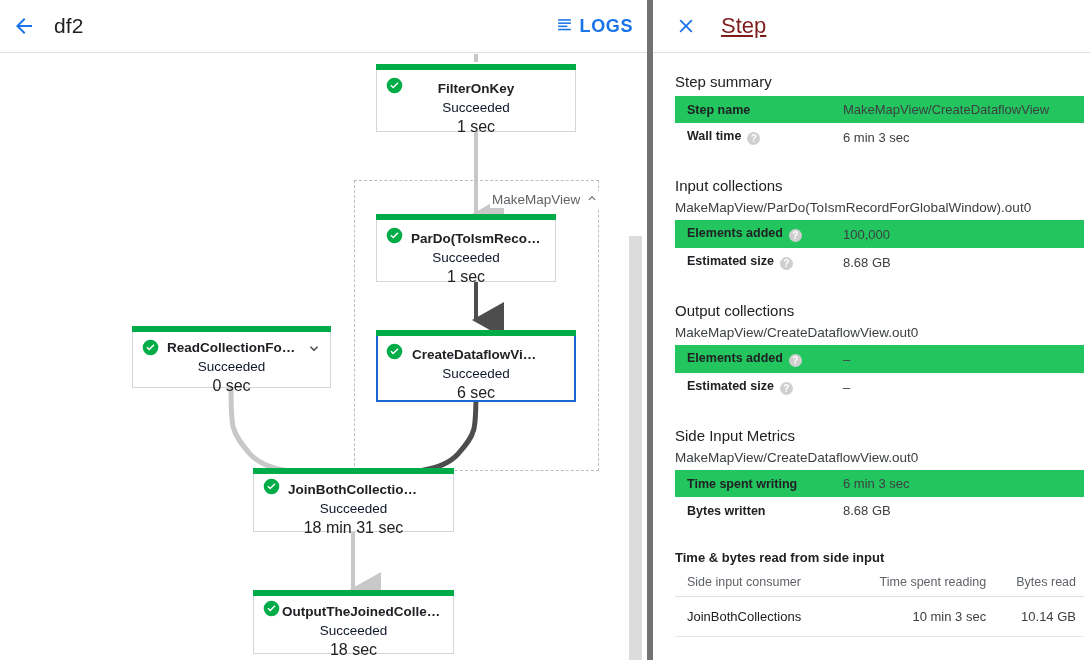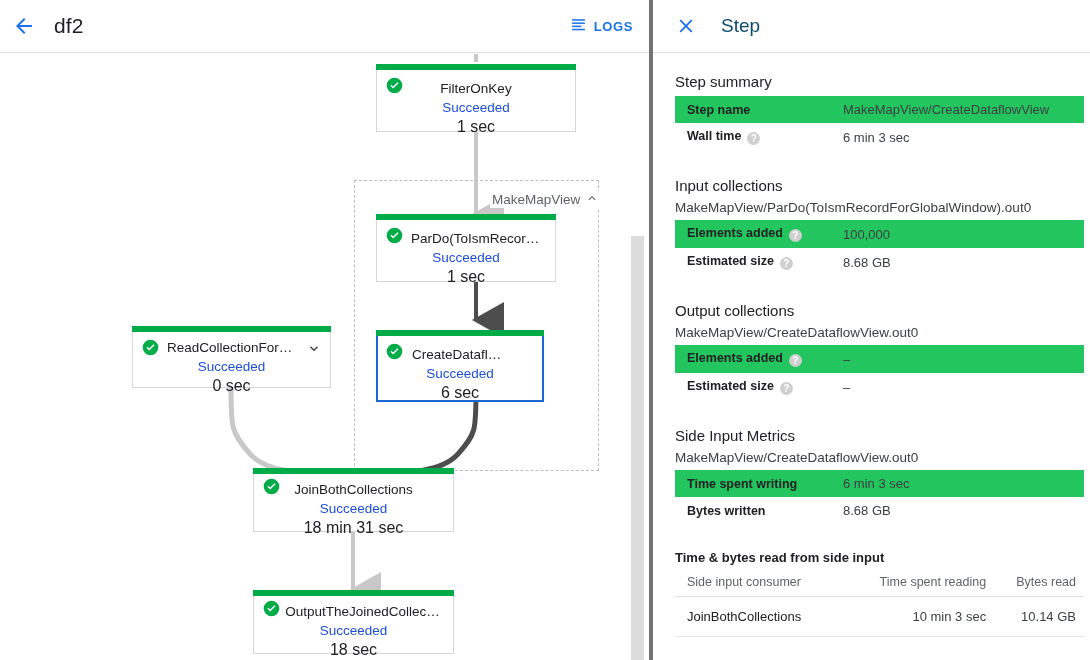--- a/index.html
+++ b/index.html
@@ -12,21 +12,21 @@
     -webkit-font-smoothing: antialiased;
   }
 
   #app { position: relative; width: 1090px; height: 660px; display: flex; }
 
   
   #left-pane {
     position: relative;
     width: 653px; height: 660px;
     background: #fff;
-    border-right: 4px solid #737373;
+    border-right: 6px solid #737373;
     overflow: hidden;
   }
 
   #left-header {
     position: absolute; left: 0; top: 0;
     width: 653px; height: 53px;
     background: #fff;
     border-bottom: 1px solid #e0e0e0;
     display: flex; align-items: center;
   }
@@ -36,21 +36,21 @@
   }
   #job-title {
     font-size: 21px; color: #202124; font-weight: 400;
     letter-spacing: .1px;
   }
   #logs-btn {
     margin-left: auto; margin-right: 20px;
     display: flex; align-items: center; gap: 7px;
     color: #1a73e8; cursor: pointer;
   }
-  #logs-btn .lbl { font-size: 13px; font-weight: 600; letter-spacing: .6px; }
+  #logs-btn .lbl { font-size: 18px; font-weight: 600; letter-spacing: .6px; }
 
   
   #graph {
     position: absolute; left: 0; top: 54px;
     width: 653px; height: 606px;
     overflow: hidden;
   }
   #graph-svg { position: absolute; left: 0; top: 0; }
 
   .node {
@@ -58,25 +58,25 @@
     background: #fff;
     border: 1px solid #d6d6d6;
     border-top: none;
     text-align: center;
     z-index: 5;
   }
   .node .topbar { height: 6px; background: #00ac47; margin: 0 -1px; }
   .node.selected { border: 2px solid #1967d2; border-top: none; }
   .node.selected .topbar { margin: 0 -2px; }
   .node .nname {
-    font-size: 13.5px; font-weight: 400; color: #202124;
+    font-size: 13.5px; font-weight: 700; color: #202124;
     margin-top: 11px; padding: 0 34px;
     white-space: nowrap; overflow: hidden; text-overflow: ellipsis;
   }
-  .node .nstate { font-size: 13.5px; color: #1d4ed8; margin-top: 4px; }
+  .node .nstate { font-size: 13.5px; color: #0f172a; margin-top: 4px; }
   .node .ntime  { font-size: 16px; color: #202124; margin-top: 3px; }
   .node .check {
     position: absolute; left: 9px; top: 13px;
     width: 17px; height: 17px;
   }
   .node.selected .check { left: 8px; }
   .node .chev {
     position: absolute; right: 8px; top: 14px; width: 16px; height: 16px;
     cursor: pointer;
   }
@@ -111,21 +111,21 @@
   #right-pane {
     position: relative;
     width: 437px; height: 660px;
     background: #fff; overflow: hidden;
   }
   #right-header {
     height: 53px; border-bottom: 1px solid #e0e0e0;
     display: flex; align-items: center;
   }
   #close-btn { width: 22px; height: 22px; margin-left: 22px; margin-right: 24px; cursor: pointer; }
-  #panel-title { font-size: 19px; color: #0c4a6e; font-weight: 400; }
+  #panel-title { font-size: 22px; color: #7f1d1d; font-weight: 400; text-decoration: underline; }
 
   #right-body { padding: 20px 8px 0 22px; }
 
   .sec-title {
     font-size: 15px; color: #202124; font-weight: 400;
     margin: 0 0 6px 0;
   }
   .sec-title.mt { margin-top: 26px; }
   .coll-name {
     font-size: 13.5px; color: #3c4043; margin-bottom: 5px;
@@ -245,21 +245,21 @@
           <svg width="17" height="17" viewBox="0 0 24 24">
               <circle cx="12" cy="12" r="11" fill="#00ac47"></circle>
               <path fill="#fff" d="M10.2 16.4l-4-4 1.5-1.5 2.5 2.5 6-6 1.5 1.5z"></path>
             </svg>
         </span>
         <div class="nname" style="padding:0 12px 0 34px; text-align:center;">ParDo(ToIsmRecordFor…</div>
         <div class="nstate">Succeeded</div>
         <div class="ntime">1 sec</div>
       </div>
 
-      <div class="node selected" style="left:376px; top:276px; width:168px; height:72px;">
+      <div class="node selected" style="left:376px; top:276px; width:200px; height:72px;">
         <div class="topbar"></div>
         <span class="check">
           <svg width="17" height="17" viewBox="0 0 24 24">
               <circle cx="12" cy="12" r="11" fill="#00ac47"></circle>
               <path fill="#fff" d="M10.2 16.4l-4-4 1.5-1.5 2.5 2.5 6-6 1.5 1.5z"></path>
             </svg>
         </span>
         <div class="nname">CreateDataflowView</div>
         <div class="nstate">Succeeded</div>
         <div class="ntime">6 sec</div>

